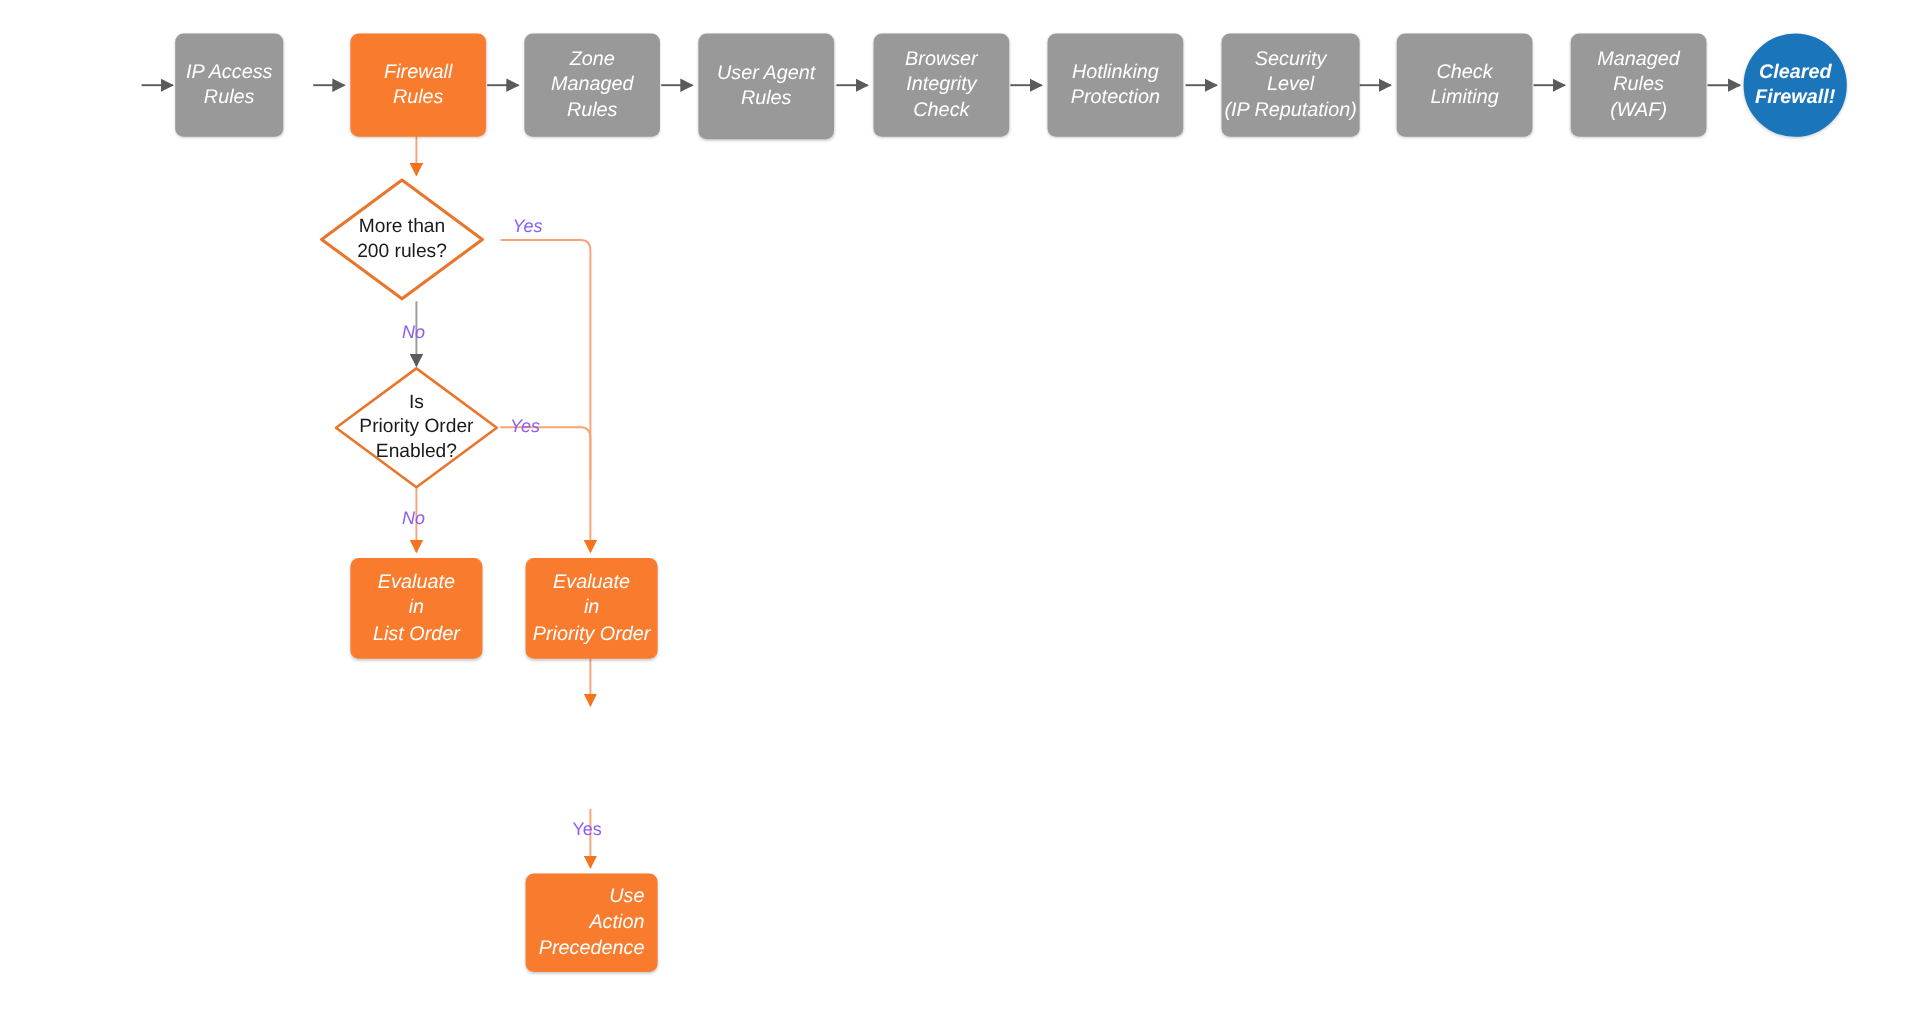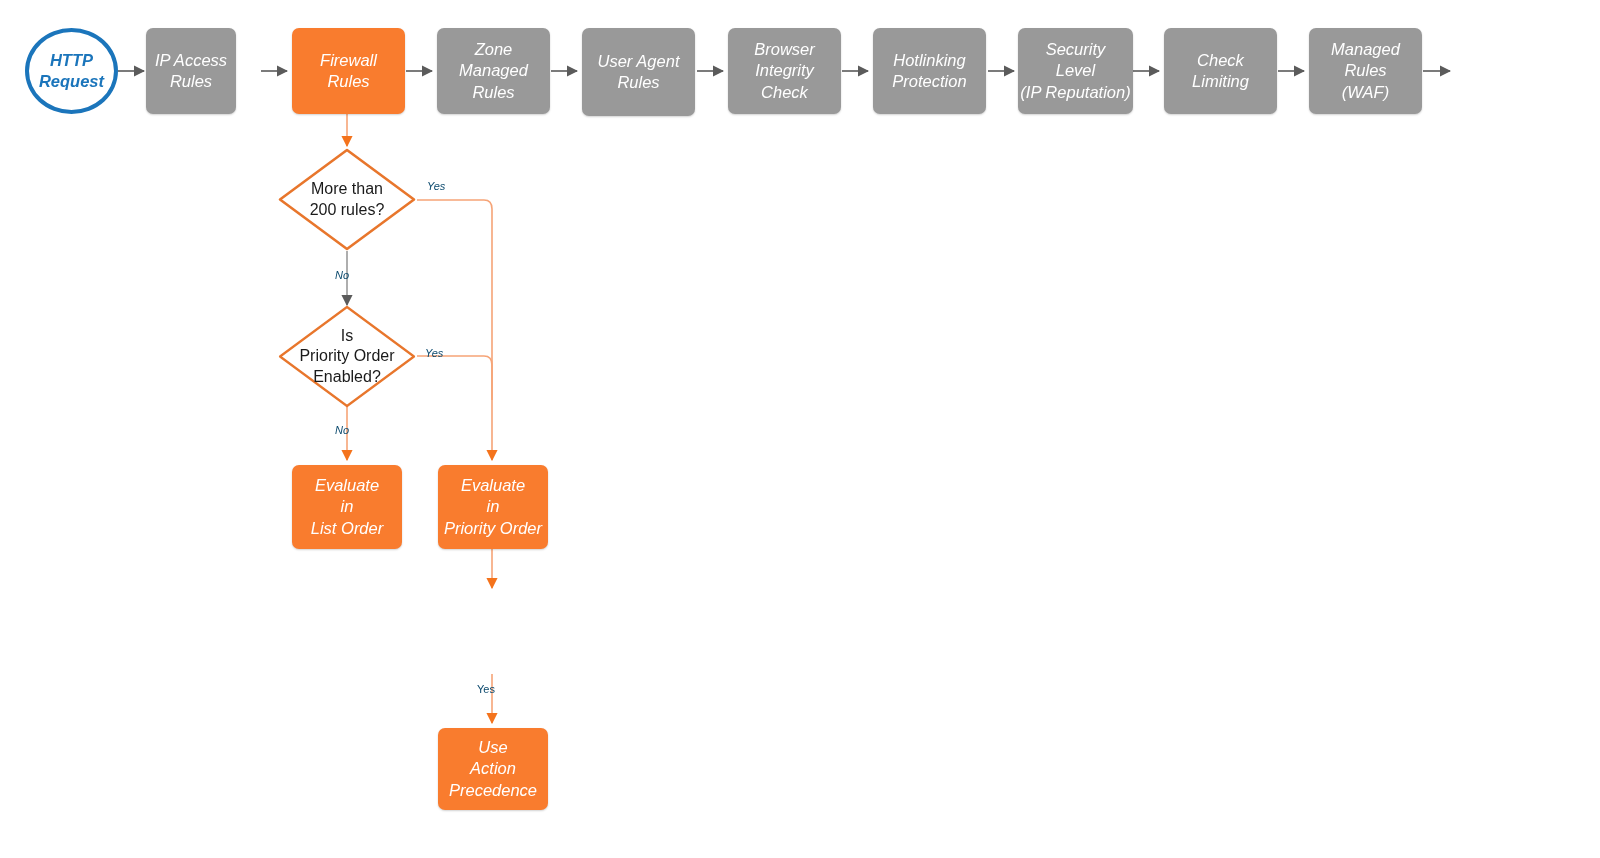--- a/index.html
+++ b/index.html
@@ -79,22 +79,22 @@
   }
   .node-decision .dia-label {
     position: relative;
     z-index: 2;
     padding: 0 6px;
   }
 
   
   .edge-label {
     position: absolute;
-    font-size: 11px;
-    color: #0c4a6e;
+    font-size: 15px;
+    color: #8b5cf6;
     white-space: nowrap;
   }
   .edge-label.italic { font-style: italic; }
 </style>
 </head>
 <body>
 
 <div id="canvas">
 
   <svg id="edges" viewBox="0 0 1600 858" width="1600" height="858">
@@ -131,22 +131,20 @@
 
     <path d="M 347 406 L 347 460" stroke="#F6A477" stroke-width="1.6" fill="none" marker-end="url(#arrowOrange)"></path>
 
     <path d="M 417 356 L 484 356 Q 492 356 492 365 L 492 400" stroke="#F6A477" stroke-width="1.6" fill="none"></path>
 
     <path d="M 492 549 L 492 588" stroke="#F6A477" stroke-width="1.6" fill="none" marker-end="url(#arrowOrange)"></path>
 
     <path d="M 492 674 L 492 723" stroke="#F6A477" stroke-width="1.6" fill="none" marker-end="url(#arrowOrange)"></path>
   </svg>
 
-  <div class="node node-terminator start" style="left:25px; top:28px; width:93px; height:86px;">HTTP
-Request</div>
 
   <div class="node node-process gray" style="left:146px; top:28px; width:90px; height:86px;">IP Access
 Rules</div>
 
   <div class="node node-process orange" style="left:292px; top:28px; width:113px; height:86px;">Firewall
 Rules</div>
 
   <div class="node node-process gray" style="left:437px; top:28px; width:113px; height:86px;">Zone
 Managed
 Rules</div>
@@ -165,22 +163,24 @@
   <div class="node node-process gray" style="left:873px; top:28px; width:113px; height:86px;">Hotlinking
 Protection</div>
 
   <div class="node node-process gray" style="left:1164px; top:28px; width:113px; height:86px;">Check
 Limiting</div>
 
   <div class="node node-process gray" style="left:1309px; top:28px; width:113px; height:86px;text-align:center;">Managed
 Rules
 (WAF)</div>
 
-
-  <div class="node node-decision" style="left:277px; top:147px; width:140px; height:105px;">
+  <div class="node node-terminator end" style="left:1453px; top:28px; width:86px; height:86px;">Cleared
+Firewall!</div>
+
+  <div class="node node-decision" style="left:265px; top:147px; width:140px; height:105px;">
     <svg class="dia-shape" viewBox="0 0 140 105" preserveAspectRatio="none">
       <polygon points="70,3 137,52.5 70,102 3,52.5" fill="#ffffff" stroke="#E8762C" stroke-width="2.6" stroke-linejoin="round"></polygon>
     </svg>
     <span class="dia-label">More than
 200 rules?</span>
   </div>
 
   <div class="node node-decision" style="left:277px; top:304px; width:140px; height:105px;">
     <svg class="dia-shape" viewBox="0 0 140 105" preserveAspectRatio="none">
       <polygon points="70,3 137,52.5 70,102 3,52.5" fill="#ffffff" stroke="#E8762C" stroke-width="2.2" stroke-linejoin="round"></polygon>
@@ -192,21 +192,21 @@
 
 
   <div class="node node-process orange" style="left:292px; top:465px; width:110px; height:84px;">Evaluate
 in
 List Order</div>
 
   <div class="node node-process orange" style="left:438px; top:465px; width:110px; height:84px;">Evaluate
 in
 Priority Order</div>
 
-  <div class="node node-process orange" style="left:438px; top:728px; width:110px; height:82px;">Use
+  <div class="node node-process orange" style="left:438px; top:728px; width:110px; height:82px;text-align:right;">Use
 Action
 Precedence</div>
 
   <div class="edge-label italic" style="left:427px; top:180px;">Yes</div>
 
   <div class="edge-label italic" style="left:335px; top:269px;">No</div>
 
   <div class="edge-label italic" style="left:425px; top:347px;">Yes</div>
 
   <div class="edge-label italic" style="left:335px; top:424px;">No</div>

